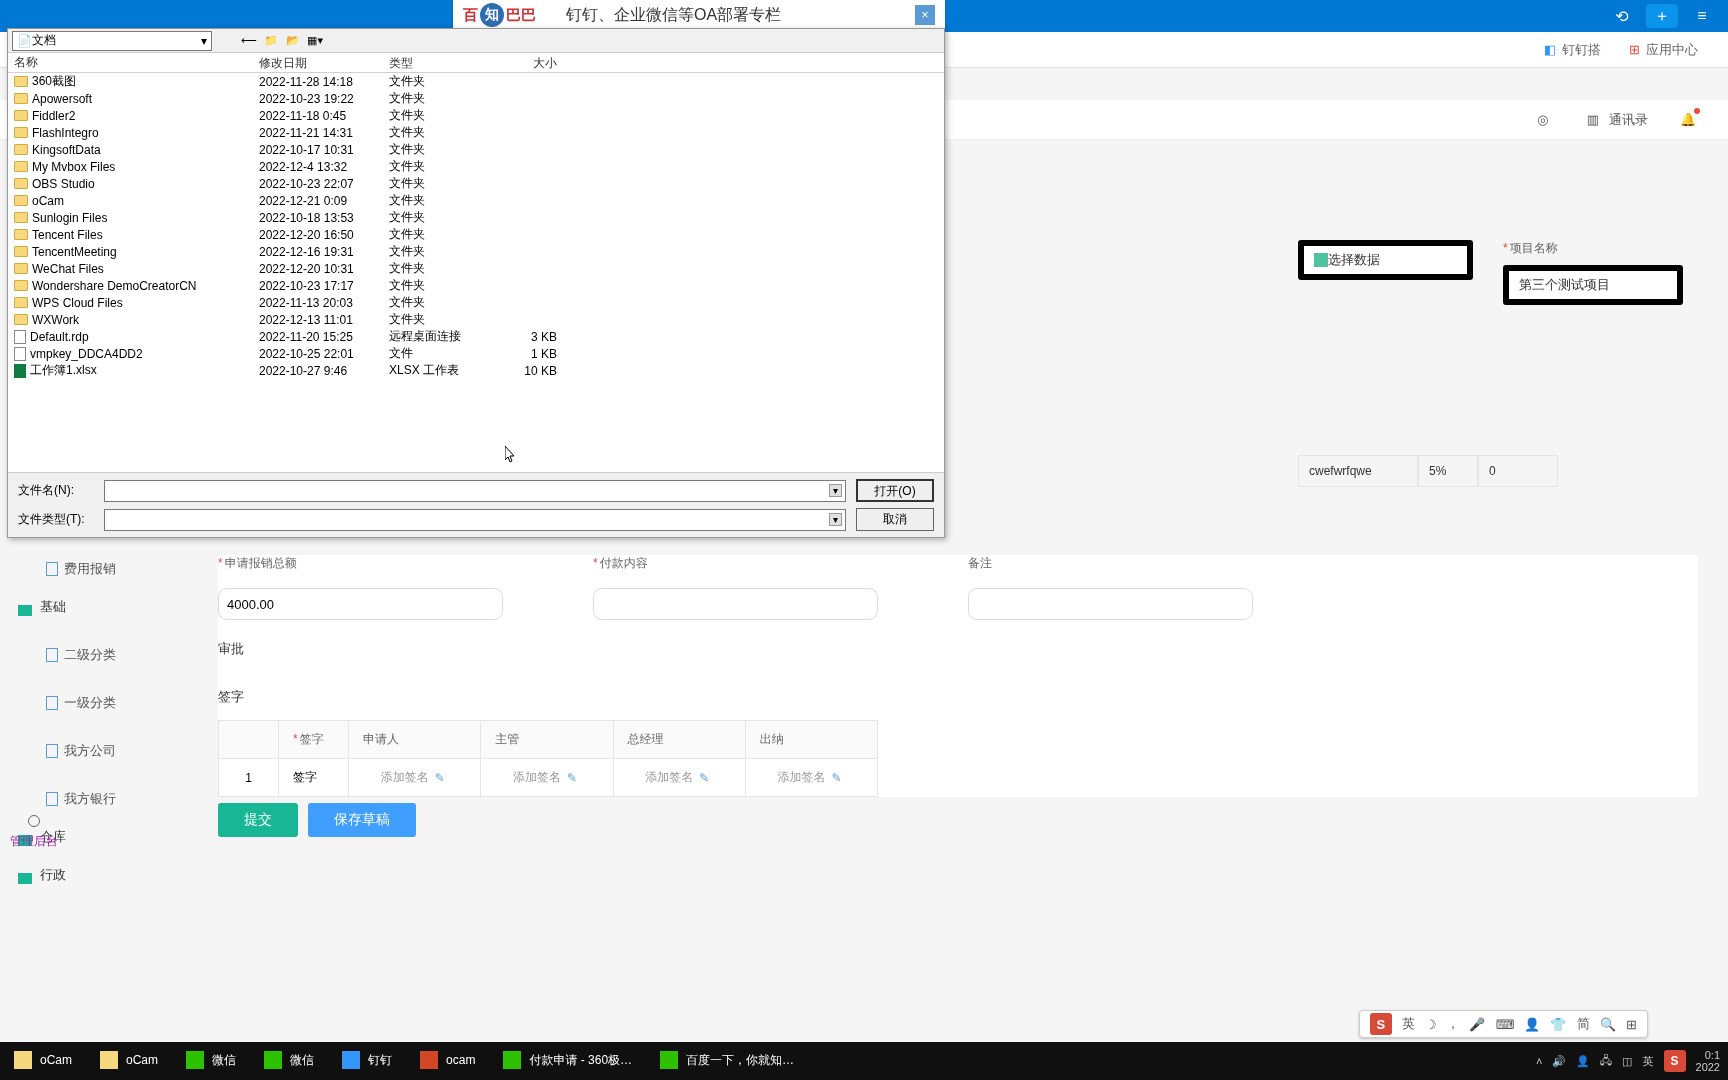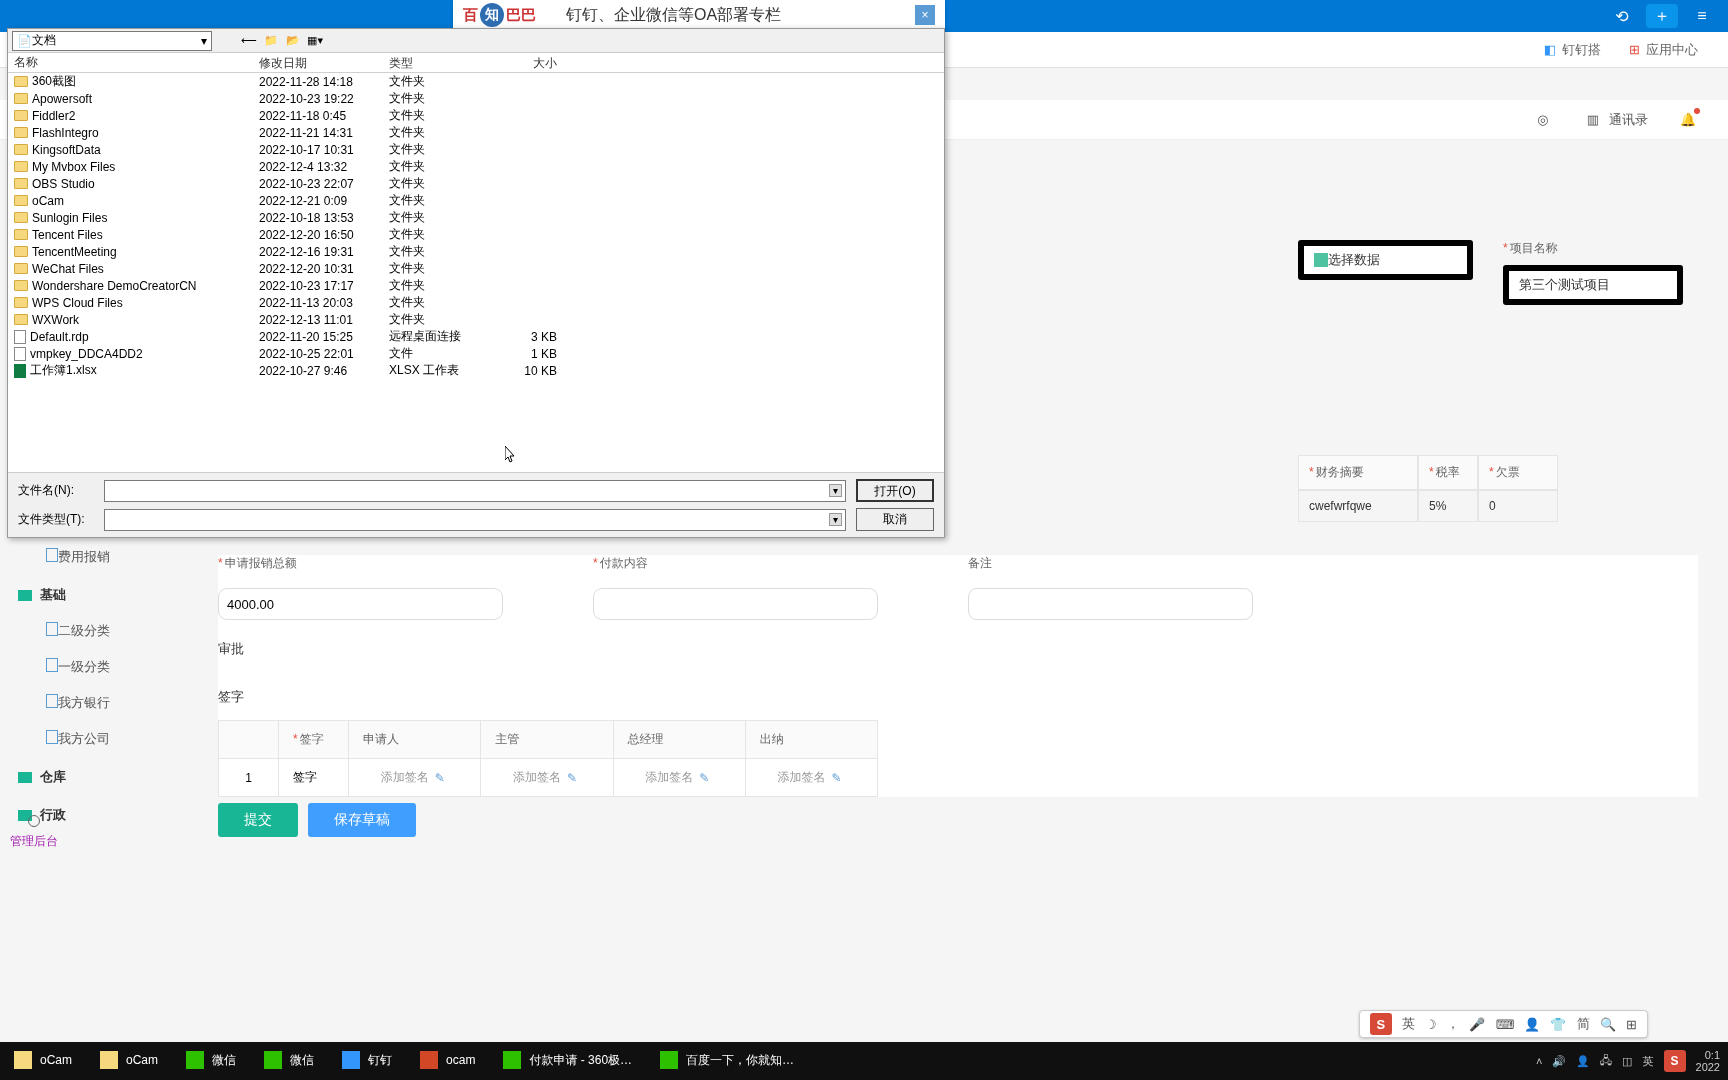--- a/index.html
+++ b/index.html
@@ -75,22 +75,22 @@
 .sign-cell { display: flex; align-items: center; justify-content: center; gap: 6px; color: #999; }
 .edit-icon { width: 14px; height: 14px; color: #5b9bd5; }
 
 .action-bar { position: absolute; top: 803px; left: 218px; display: flex; gap: 10px; }
 .btn { padding: 8px 26px; border: none; border-radius: 3px; font-size: 14px; color: white; cursor: pointer; }
 .btn-primary { background: #19b696; }
 .btn-secondary { background: #409eff; }
 
 
 .sidebar { position: absolute; top: 540px; left: 0; width: 200px; font-size: 13px; }
-.sb-item { padding: 8px 20px 10px 46px; color: #555; display: flex; align-items: flex-start; gap: 0; }
-.sb-group { padding: 10px 18px; color: #333; display: flex; align-items: center; gap: 8px; font-weight: bold; }
+.sb-item { padding: 20px 20px 10px 46px; color: #555; display: flex; align-items: center; gap: 6px; }
+.sb-group { padding: 10px 18px; color: #333; display: flex; align-items: flex-end; gap: 8px; }
 .sb-folder { width: 14px; height: 11px; background: #19b696; }
 .sb-doc { width: 12px; height: 14px; border: 1px solid #5b9bd5; }
 
 .mgmt-link { position: absolute; top: 815px; left: 10px; font-size: 12px; color: #a21caf; display: flex; align-items: center; gap: 6px; flex-direction: column; }
 .gear { width: 12px; height: 12px; border: 1px solid #666; border-radius: 50%; }
 
 
 .taskbar { position: absolute; bottom: 0; left: 0; right: 0; height: 38px; background: #101010; display: flex; align-items: center; font-size: 12px; color: #fff; }
 .tb-item { height: 38px; padding: 0 14px; display: flex; align-items: center; gap: 8px; border-bottom: 2px solid transparent; }
 .tb-appicon { width: 18px; height: 18px; background: #f6d97f; }
@@ -344,25 +344,20 @@
     </div>
     <div class="field-group">
       <div class="field-label"><span class="req">*</span><span>项目名称</span></div>
       <div class="select-box" style="width:180px">
         <span>第三个测试项目</span>
       </div>
     </div>
   </div>
   <div style="height:130px"></div>
   <div class="finance-row">
-    <div class="finance-cell finance-hdr" style="width:120px"><span class="req">*</span><span>财务摘要</span></div>
-    <div class="finance-cell finance-hdr" style="width:60px"><span class="req">*</span><span>税率</span></div>
-    <div class="finance-cell finance-hdr" style="width:80px"><span class="req">*</span><span>欠票</span></div>
-  </div>
-  <div class="finance-row">
     <div class="finance-cell" style="width:120px">cwefwrfqwe</div>
     <div class="finance-cell" style="width:60px">5%</div>
     <div class="finance-cell" style="width:80px">0</div>
   </div>
 </div>
 
 <div class="sidebar">
   <div class="sb-item">
       <span class="sb-doc"></span>
       <span>费用报销</span>
@@ -374,25 +369,25 @@
   <div class="sb-item">
       <span class="sb-doc"></span>
       <span>二级分类</span>
     </div>
   <div class="sb-item">
       <span class="sb-doc"></span>
       <span>一级分类</span>
     </div>
   <div class="sb-item">
       <span class="sb-doc"></span>
-      <span>我方银行</span>
+      <span>我方公司</span>
     </div>
   <div class="sb-item">
       <span class="sb-doc"></span>
-      <span>我方公司</span>
+      <span>我方银行</span>
     </div>
   <div class="sb-group">
       <span class="sb-folder"></span>
       <span>仓库</span>
     </div>
   <div class="sb-group">
       <span class="sb-folder"></span>
       <span>行政</span>
     </div>
 </div>

